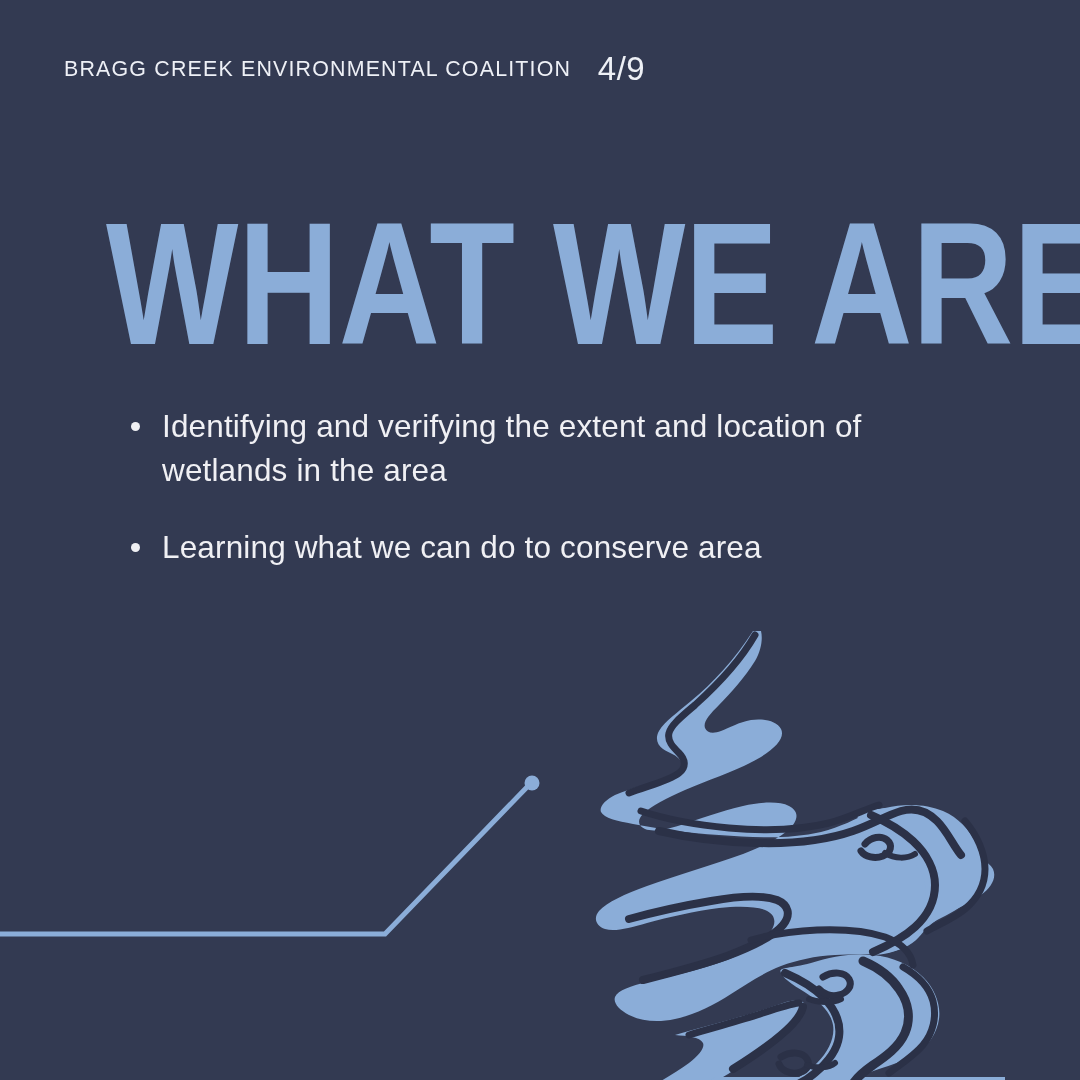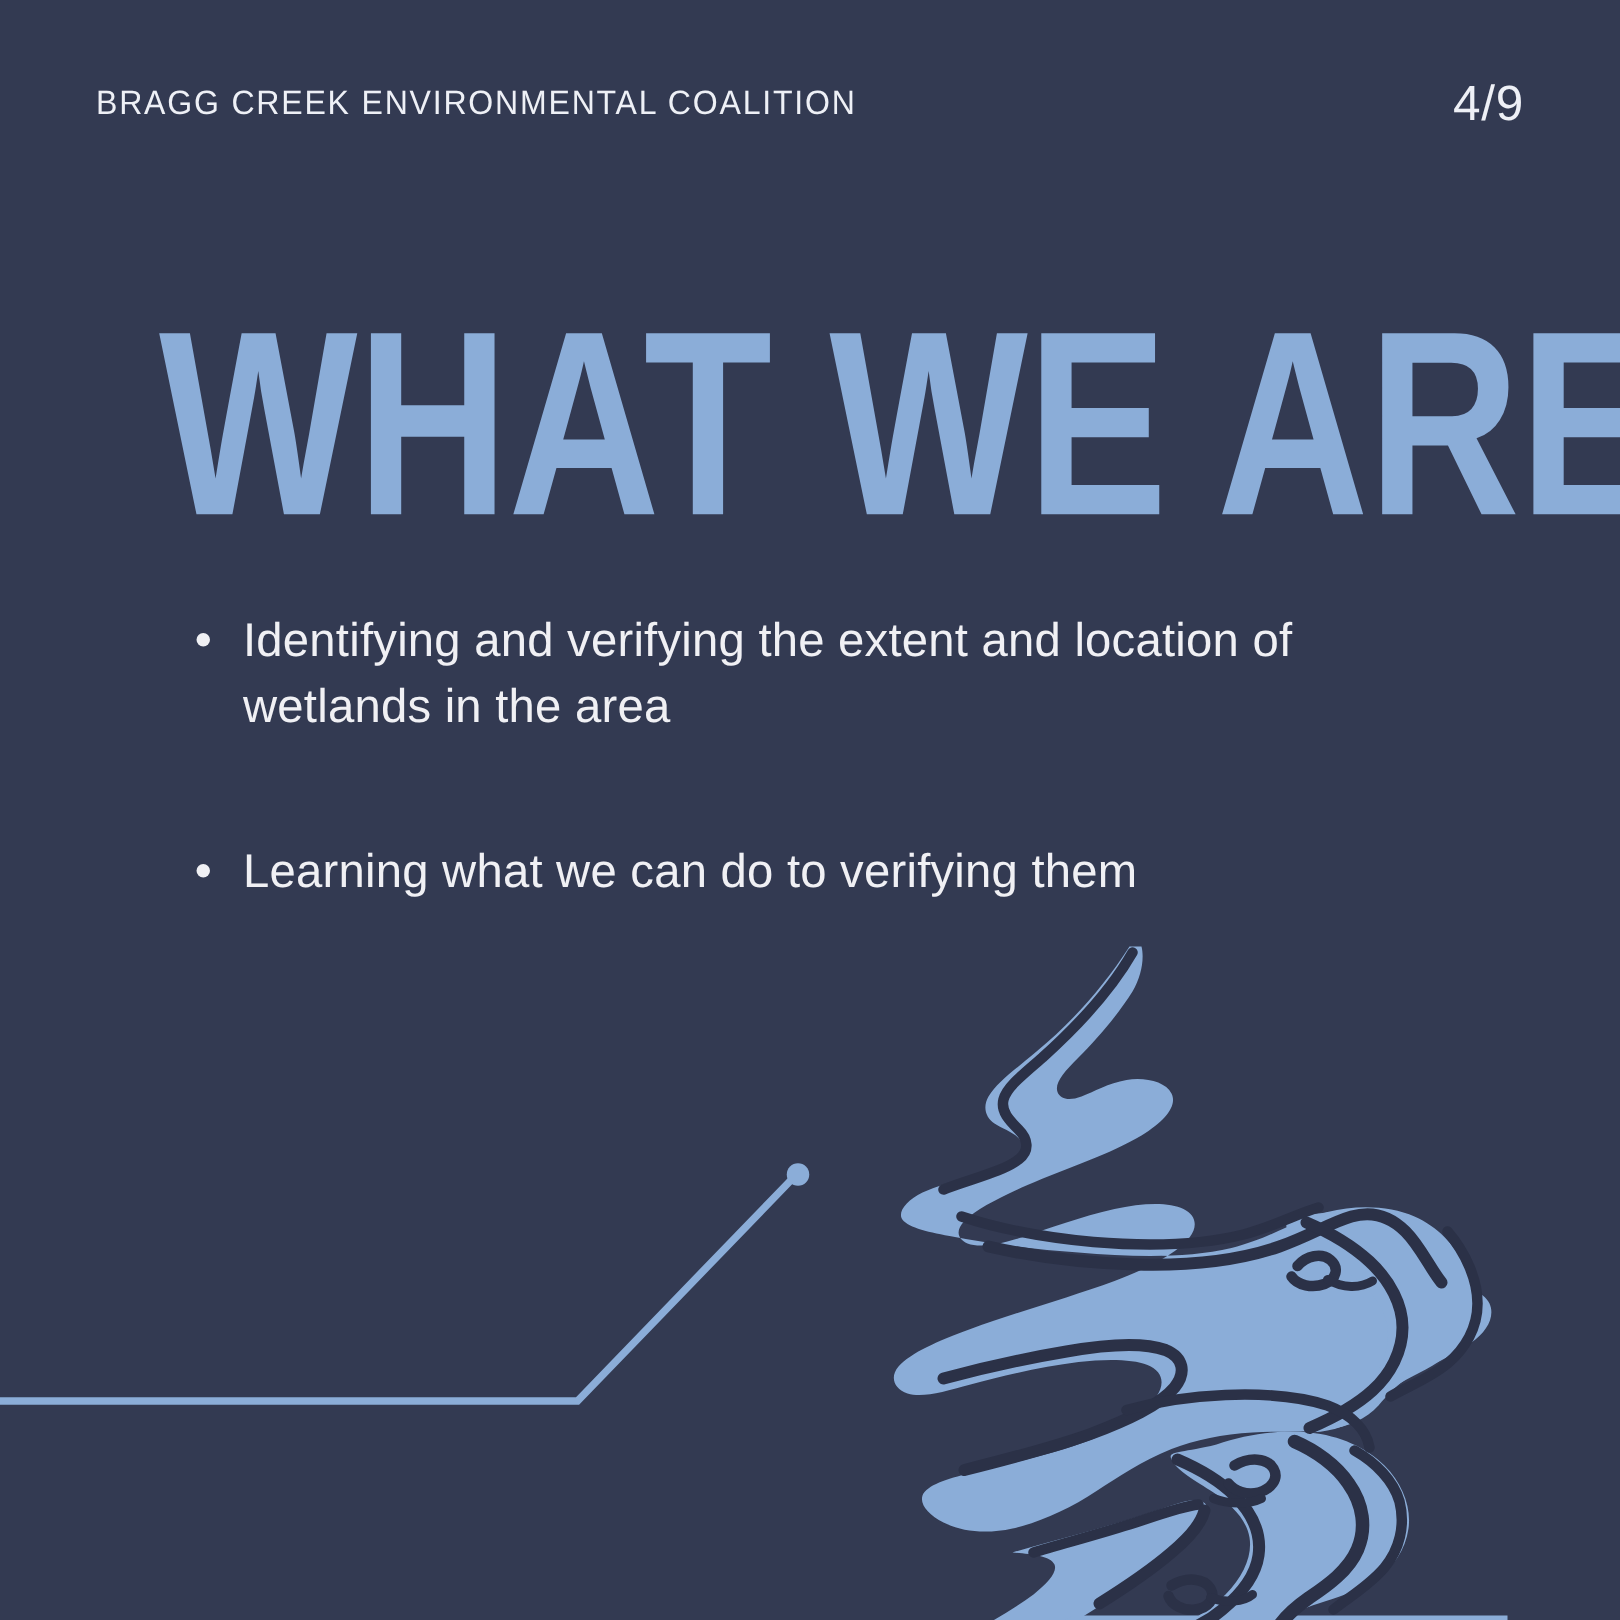--- a/index.html
+++ b/index.html
@@ -20,21 +20,20 @@
 
   
   #header-bar {
     position: absolute;
     top: 52px;
     left: 64px;
     right: 64px;
     height: 34px;
     display: flex;
     align-items: center;
-    justify-content: space-between;
   }
   #brand-name {
     font-family: "Liberation Sans", sans-serif;
     font-size: 22.5px;
     font-weight: 400;
     letter-spacing: 1.25px;
     color: #eef0f6;
     white-space: nowrap;
     transform: scaleX(0.95);
     transform-origin: left center;
@@ -72,21 +71,21 @@
     left: 126px;
     top: 404px;
     width: 850px;
     list-style: none;
     margin: 0;
     padding: 0;
   }
   .bullet-item {
     position: relative;
     padding-left: 36px;
-    margin-bottom: 66px;
+    margin-bottom: 33px;
     color: #f0f0f4;
     font-family: "Liberation Sans", sans-serif;
     font-size: 31.5px;
     font-weight: 300;
     line-height: 44px;
     letter-spacing: 0.15px;
   }
   .bullet-item:last-child { margin-bottom: 0; }
   .bullet-dot {
     position: absolute;
@@ -130,21 +129,21 @@
 
   <div id="slide-title">WHAT WE ARE DOING</div>
 
   <ul id="bullet-list">
     <li class="bullet-item">
       <span class="bullet-dot"></span>
       <span>Identifying and verifying the extent and location of wetlands in the area</span>
     </li>
     <li class="bullet-item">
       <span class="bullet-dot"></span>
-      <span>Learning what we can do to verifying them</span>
+      <span>Learning what we can do to conserve area</span>
     </li>
   </ul>
 
   <svg id="decor-polyline" viewBox="0 0 560 220">
     <polyline points="0,194 385,194 530,44" fill="none" stroke="#8badd8" stroke-width="5" stroke-linecap="butt" stroke-linejoin="miter"></polyline>
     <circle cx="532" cy="43" r="7.5" fill="#8badd8"></circle>
   </svg>
 
   <svg id="river-art" viewBox="0 0 430 465">
     <g>

